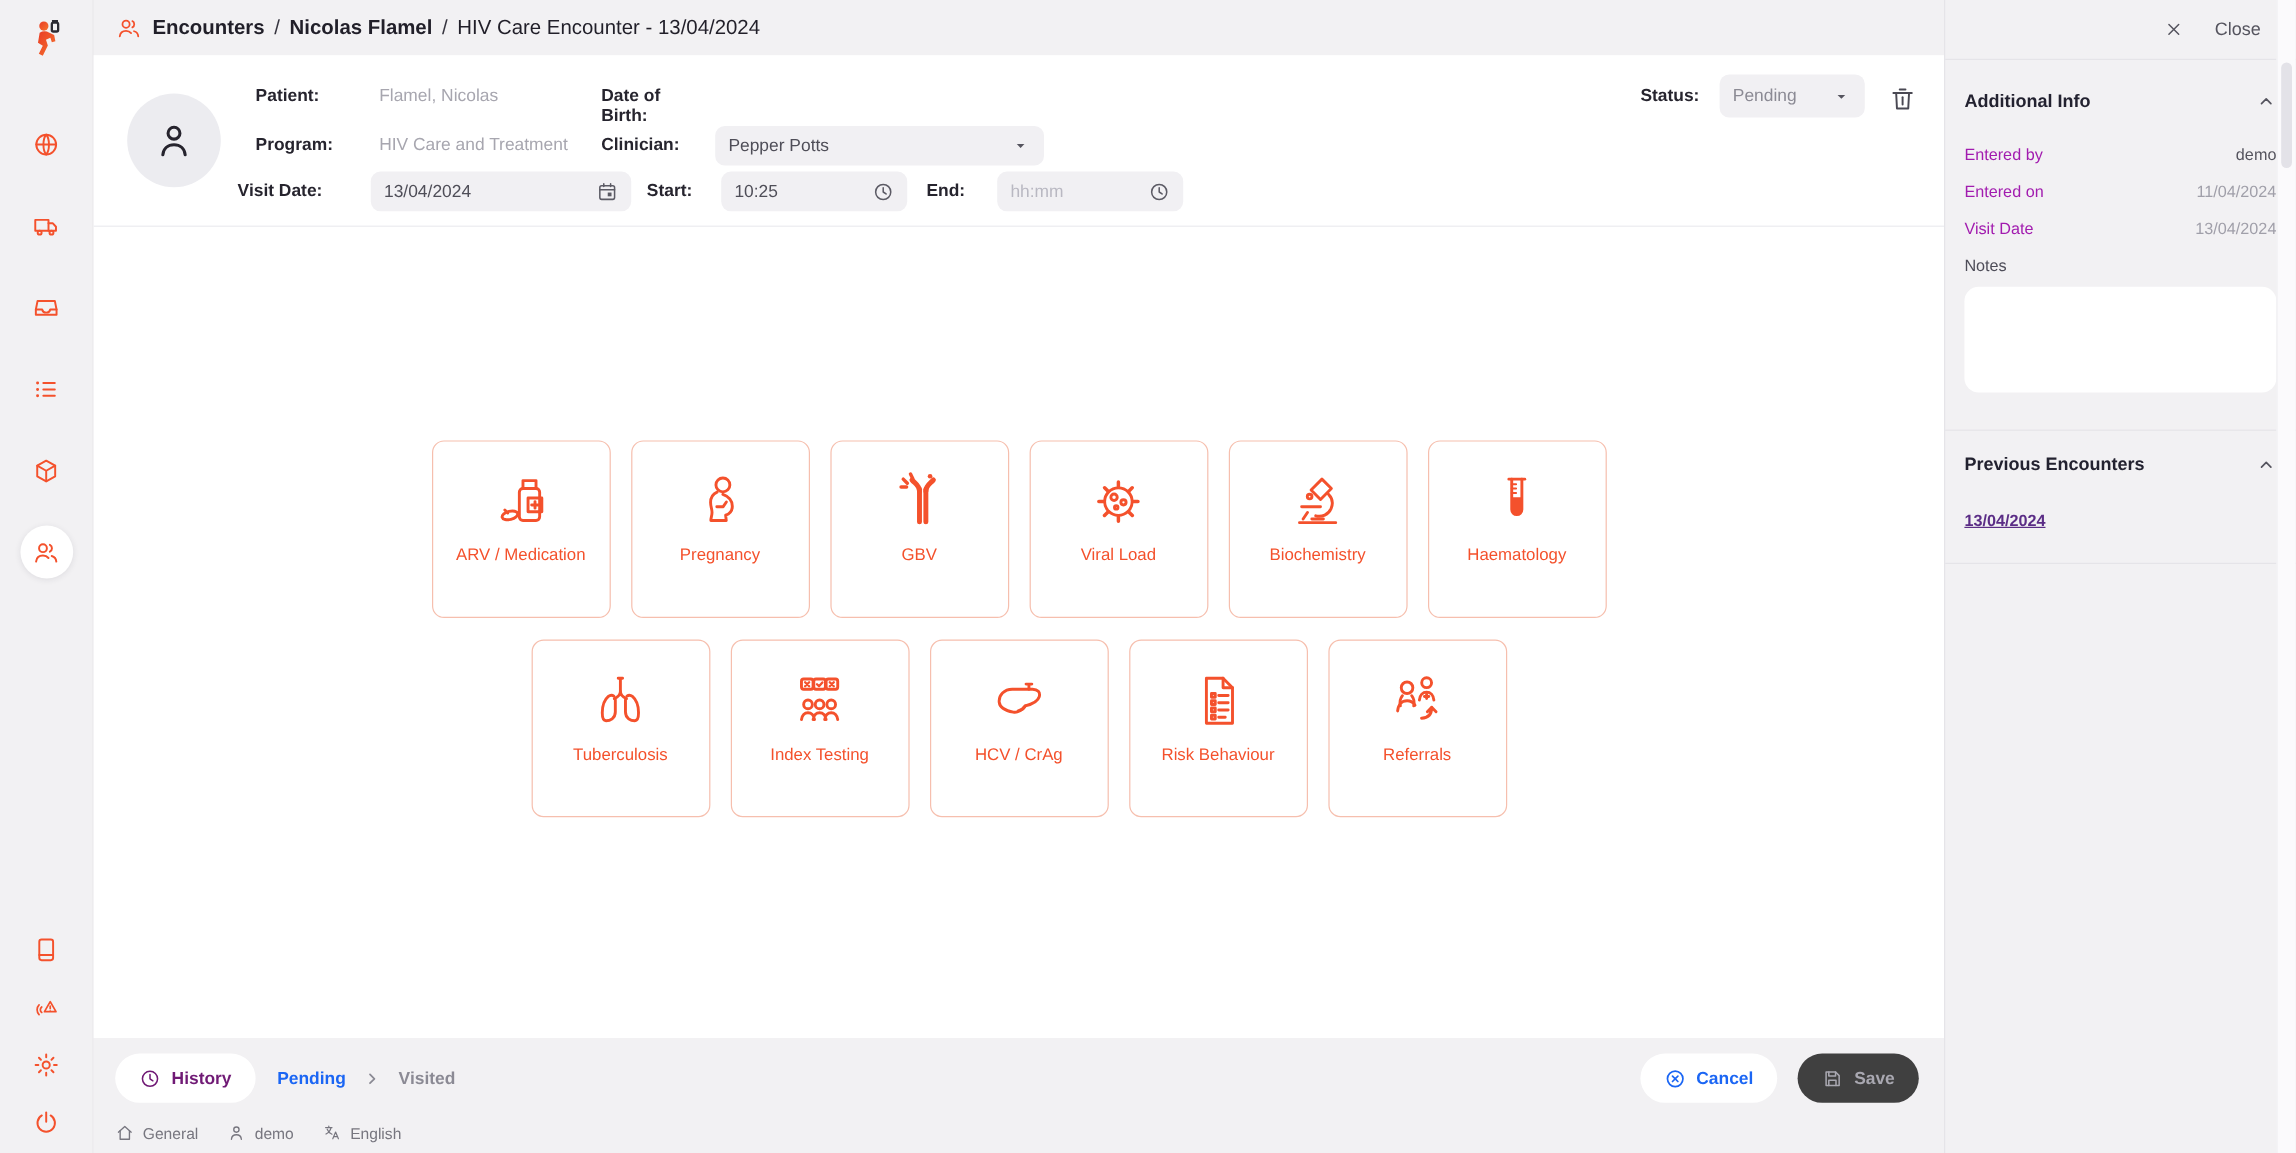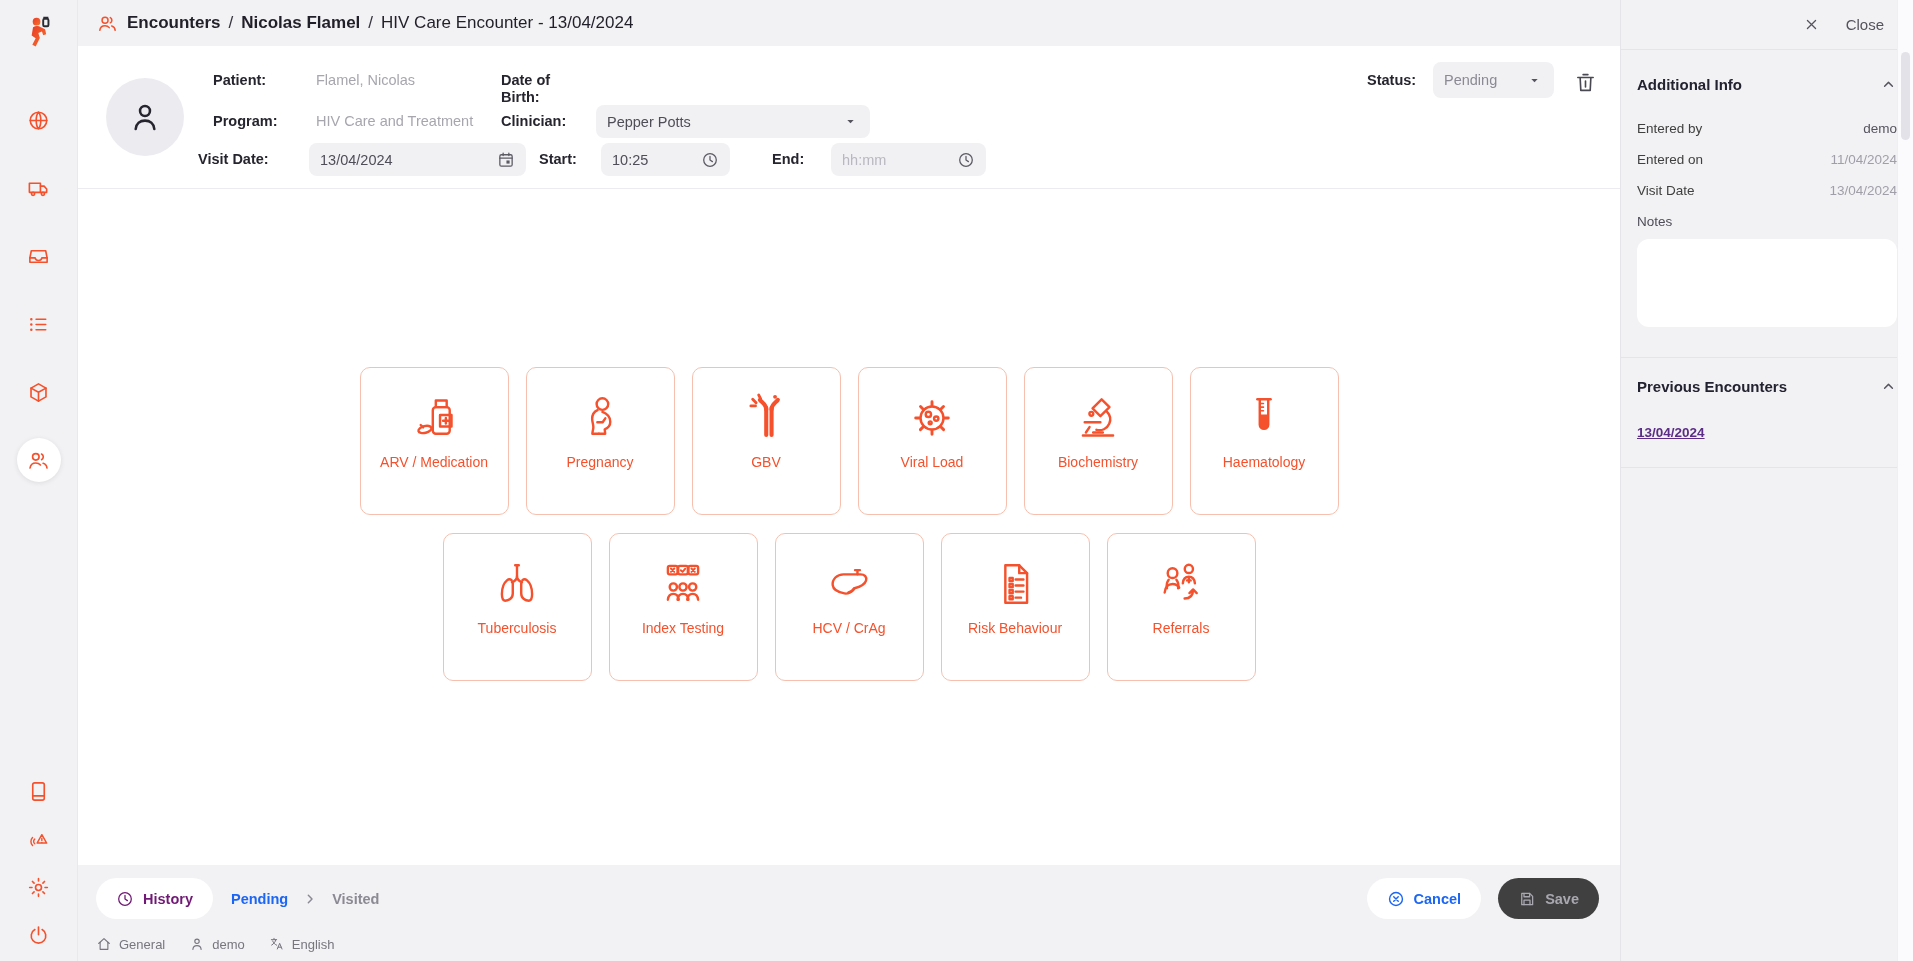--- a/index.html
+++ b/index.html
@@ -94,21 +94,21 @@
   .panel-close-row { height:50px; border-bottom:1px solid #e5e4e8; display:flex; align-items:center;
     justify-content:flex-end; padding-right:29px; gap:27px; color:#55545e; font-weight:normal; font-size:15px; cursor:pointer; }
   .panel-close-row svg { width:15px; height:15px; }
   .panel-body { padding:0 16px; }
   .section-head { display:flex; justify-content:space-between; align-items:center; margin-top:26px;
     font-size:15px; font-weight:bold; color:#232230; }
   .section-head .chev { color:#55545e; cursor:pointer; }
   .section-head .chev svg { width:17px; height:17px; }
   .info-rows { margin-top:28px; }
   .info-row { display:flex; justify-content:space-between; font-size:13.5px; margin-bottom:16px; }
-  .info-row .lbl { color:#404040; }
+  .info-row .lbl { color:#a21caf; }
   .info-row .val { color:#a09fa9; }
   .info-row:first-child .val { color:#55545e; }
   .notes-label { font-size:13.5px; color:#4e4d58; margin-top:4px; }
   .notes-box { margin-top:10px; width:100%; height:88px; background:#fff; border:none; border-radius:12px;
     resize:none; outline:none; font-family:"Liberation Sans", sans-serif; font-size:13px; padding:8px 10px; }
   .panel-divider { border-top:1px solid #e5e4e8; margin:26px -16px 0; }
   .prev-head { margin-top:20px; }
   .prev-link { display:inline-block; margin-top:30px; color:#5b2d86; font-weight:bold; font-size:13.5px;
     text-decoration:underline; cursor:pointer; }
   .divider2 { margin-top:26px; }
@@ -259,21 +259,21 @@
       <div class="field" style="left:518px;top:59px;width:274px;height:33px">
         <span class="ftext">Pepper Potts</span>
         <span class="caret">
             <svg viewBox="0 0 24 24" fill="none" stroke="currentColor" stroke-width="1.7" stroke-linecap="round" stroke-linejoin="round">
               <path d="M7.5 10l4.5 4.5L16.5 10z" fill="currentColor" stroke="none"></path>
             </svg>
           </span>
       </div>
 
       <span class="pi-label" style="left:461px;top:113px">Start:</span>
-      <div class="field" style="left:523px;top:97px;width:129px;height:33px">
+      <div class="field" style="left:523px;top:97px;width:155px;height:33px">
         <span class="ftext">10:25</span>
         <span class="ficon">
             <svg viewBox="0 0 24 24" fill="none" stroke="currentColor" stroke-width="1.7" stroke-linecap="round" stroke-linejoin="round">
               <circle cx="12" cy="12" r="8.4"></circle>
               <path d="M12 7.2V12l3.2 2.2"></path>
             </svg>
           </span>
       </div>
 
       <span class="pi-label" style="left:694px;top:113px">End:</span>

